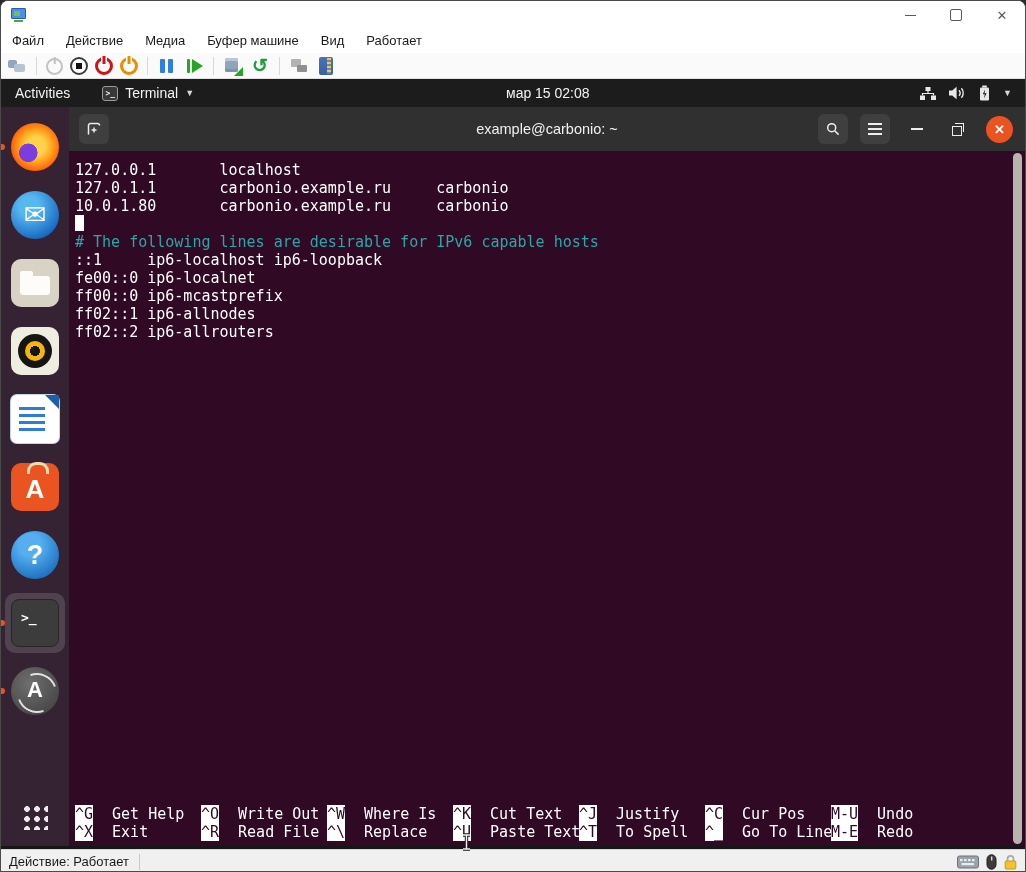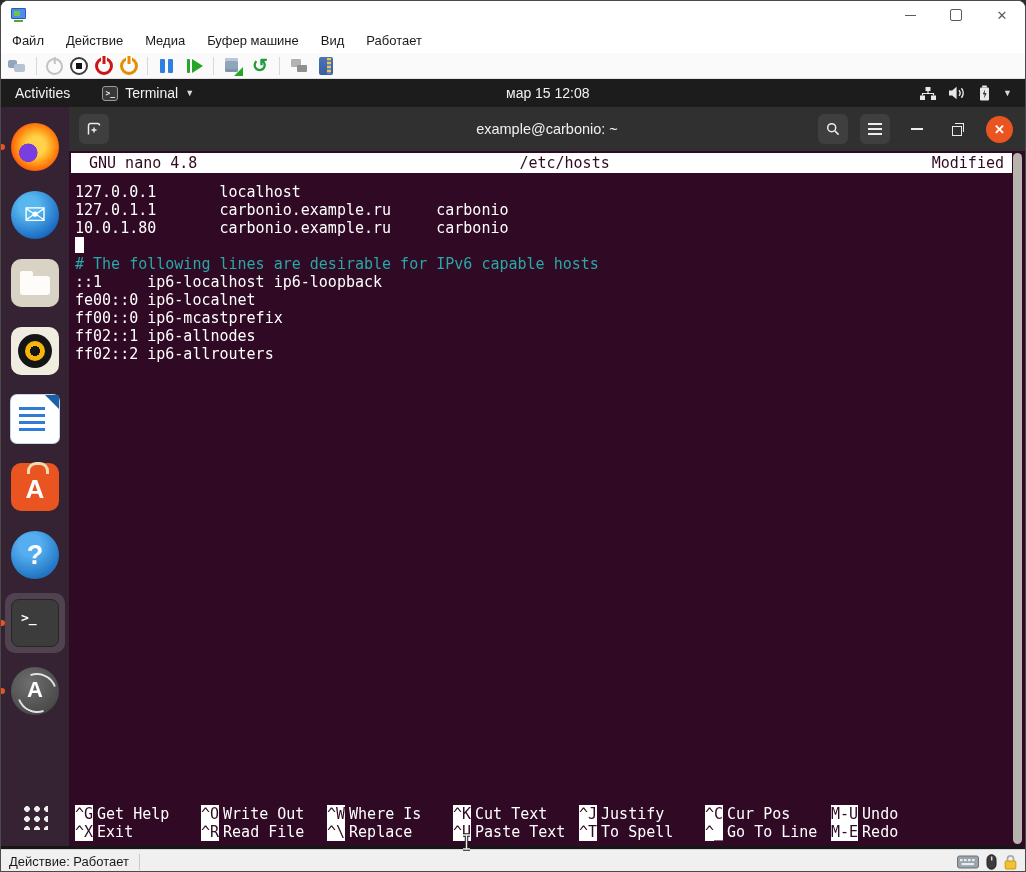--- a/index.html
+++ b/index.html
@@ -113,21 +113,21 @@
   .nh-center{flex:1;text-align:center;}
   .nh-right{flex:none;margin-right:8px;}
   .nano-lines{padding:10px 0 0 6px;white-space:pre;}
   .nl{height:18px;}
   .nl.comment{color:#2aa7a7;}
   .blockcursor{display:inline-block;width:9px;height:16px;background:#fff;vertical-align:-2px;}
   .shortcuts{position:absolute;left:6px;right:14px;bottom:5px;white-space:pre;}
   .sc-row{display:flex;height:18px;}
   .sc-cell{width:126px;flex:none;}
   .sc-key{background:#fff;color:#300a24;}
-  .sc-label{color:#fff;margin-left:4px;}
+  .sc-label{color:#fff;margin-left:19px;}
   
   .vmedge{height:3px;background:#161616;}
   .statusbar{height:24px;background:#f0f0f0;border-top:1px solid #d6d6d6;display:flex;align-items:center;font-size:13px;color:#1a1a1a;padding:0 8px;}
   .sb-sep{width:1px;height:16px;background:#c9c9c9;margin:0 10px;}
   .sb-icons{margin-left:auto;display:flex;align-items:center;gap:7px;}
   
   .ibeam{position:absolute;left:459px;top:832px;z-index:50;pointer-events:none;}
 </style>
 </head>
 <body>
@@ -175,21 +175,21 @@
 
   <div class="vmview">
 
     <div class="topbar">
       <div class="activities">Activities</div>
       <div class="appmenu">
         <span class="term-mini">&gt;_</span>
         <span>Terminal</span>
         <span class="chev">▼</span>
       </div>
-      <div class="clock">мар 15  12:08</div>
+      <div class="clock">мар 15  02:08</div>
       <div class="tray">
         <svg width="16" height="13" viewBox="0 0 16 13">
           <rect x="5.5" y="0" width="5" height="4" fill="#e8e8e8"></rect>
           <rect x="0" y="8.5" width="5" height="4.5" fill="#e8e8e8"></rect>
           <rect x="11" y="8.5" width="5" height="4.5" fill="#e8e8e8"></rect>
           <path d="M8 4v2.5M2.5 8.5V6.5h11v2" stroke="#e8e8e8" stroke-width="1.2" fill="none"></path>
         </svg>
         <svg width="17" height="14" viewBox="0 0 17 14">
           <path d="M0 4.5h3.2L7.6 .8v12.4L3.2 9.5H0z" fill="#e8e8e8"></path>
           <path d="M10 4.2a4.3 4.3 0 0 1 0 5.6M12.4 2.2a7.3 7.3 0 0 1 0 9.6" stroke="#e8e8e8" stroke-width="1.4" fill="none"></path>
@@ -262,25 +262,20 @@
                   <i></i>
                 </span>
             </div>
             <div class="t-min"></div>
             <div class="t-restore"></div>
             <div class="t-close">✕</div>
           </div>
         </div>
 
         <div class="termbody">
-          <div class="nano-header">
-            <span class="nh-left">GNU nano 4.8</span>
-            <span class="nh-center">/etc/hosts</span>
-            <span class="nh-right">Modified</span>
-          </div>
           <div class="nano-lines" id="nanolines"><div class="nl plain">127.0.0.1       localhost</div><div class="nl plain">127.0.1.1       carbonio.example.ru     carbonio</div><div class="nl plain">10.0.1.80       carbonio.example.ru     carbonio</div><div class="nl cursor"><span class="blockcursor"></span></div><div class="nl comment"># The following lines are desirable for IPv6 capable hosts</div><div class="nl plain">::1     ip6-localhost ip6-loopback</div><div class="nl plain">fe00::0 ip6-localnet</div><div class="nl plain">ff00::0 ip6-mcastprefix</div><div class="nl plain">ff02::1 ip6-allnodes</div><div class="nl plain">ff02::2 ip6-allrouters</div></div>
           <div class="shortcuts" id="shortcuts"><div class="sc-row"><span class="sc-cell"><span class="sc-key">^G</span><span class="sc-label">Get Help</span></span><span class="sc-cell"><span class="sc-key">^O</span><span class="sc-label">Write Out</span></span><span class="sc-cell"><span class="sc-key">^W</span><span class="sc-label">Where Is</span></span><span class="sc-cell"><span class="sc-key">^K</span><span class="sc-label">Cut Text</span></span><span class="sc-cell"><span class="sc-key">^J</span><span class="sc-label">Justify</span></span><span class="sc-cell"><span class="sc-key">^C</span><span class="sc-label">Cur Pos</span></span><span class="sc-cell"><span class="sc-key">M-U</span><span class="sc-label">Undo</span></span></div><div class="sc-row"><span class="sc-cell"><span class="sc-key">^X</span><span class="sc-label">Exit</span></span><span class="sc-cell"><span class="sc-key">^R</span><span class="sc-label">Read File</span></span><span class="sc-cell"><span class="sc-key">^\</span><span class="sc-label">Replace</span></span><span class="sc-cell"><span class="sc-key">^U</span><span class="sc-label">Paste Text</span></span><span class="sc-cell"><span class="sc-key">^T</span><span class="sc-label">To Spell</span></span><span class="sc-cell"><span class="sc-key">^_</span><span class="sc-label">Go To Line</span></span><span class="sc-cell"><span class="sc-key">M-E</span><span class="sc-label">Redo</span></span></div></div>
         </div>
         <div class="term-scrollbar"></div>
       </div>
     </div>
   </div>
 
   <div class="vmedge"></div>
 

